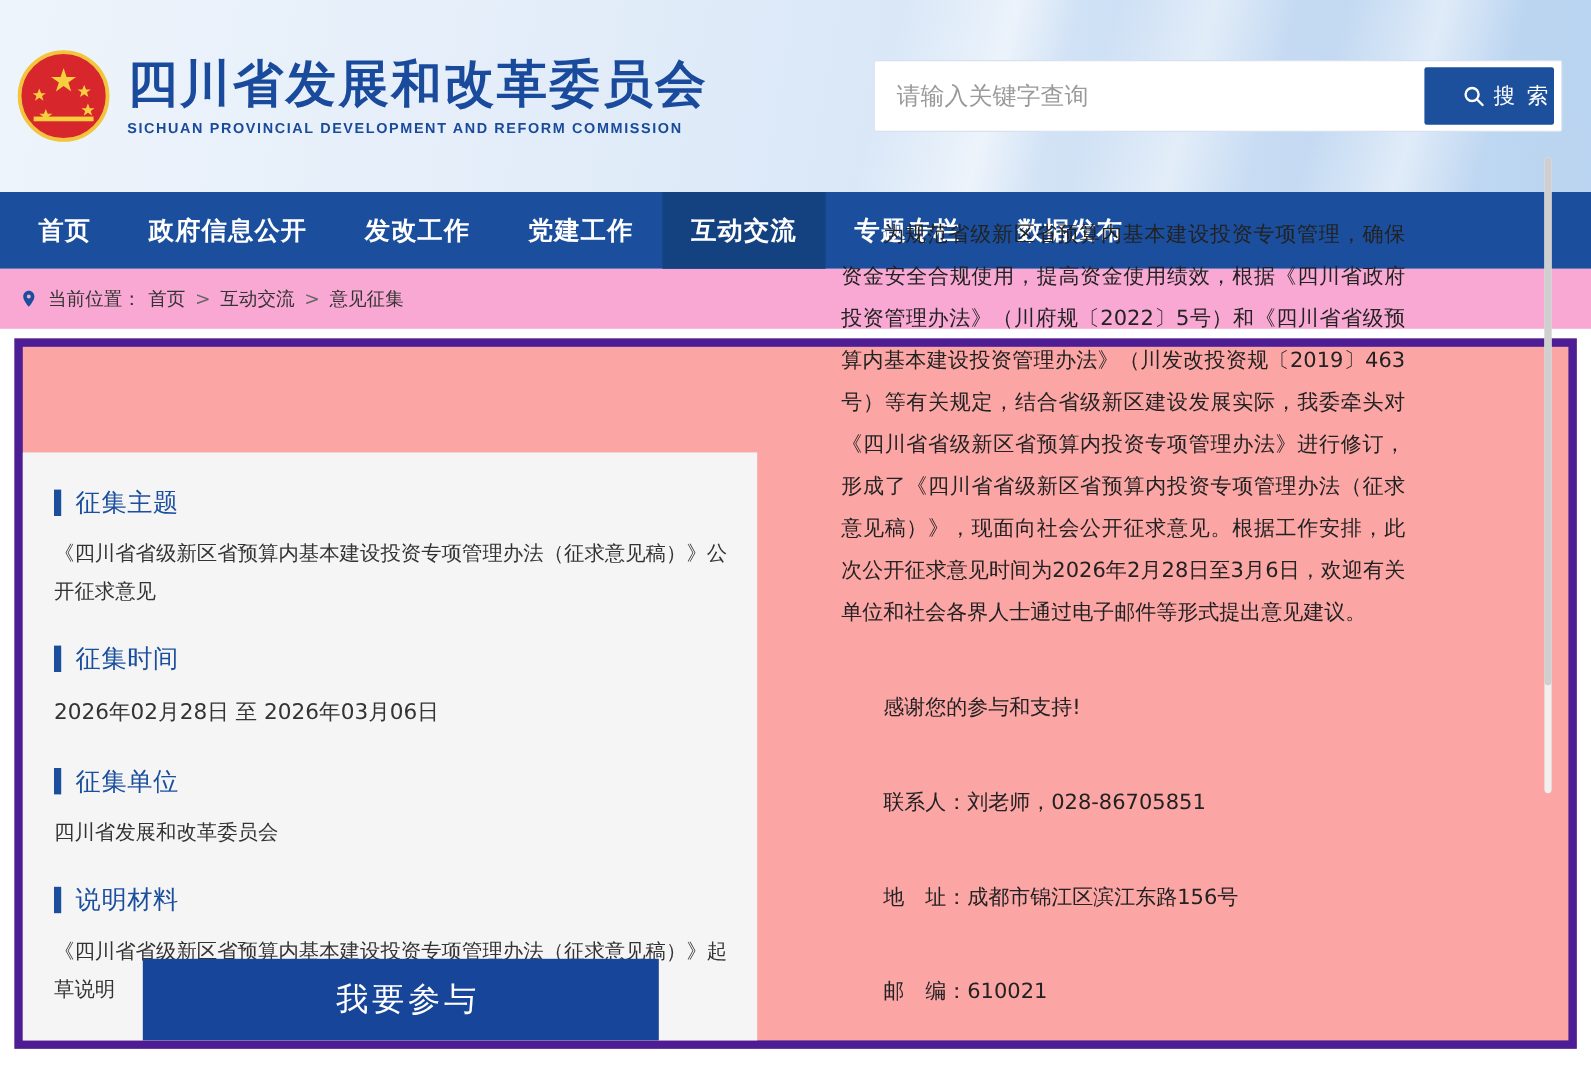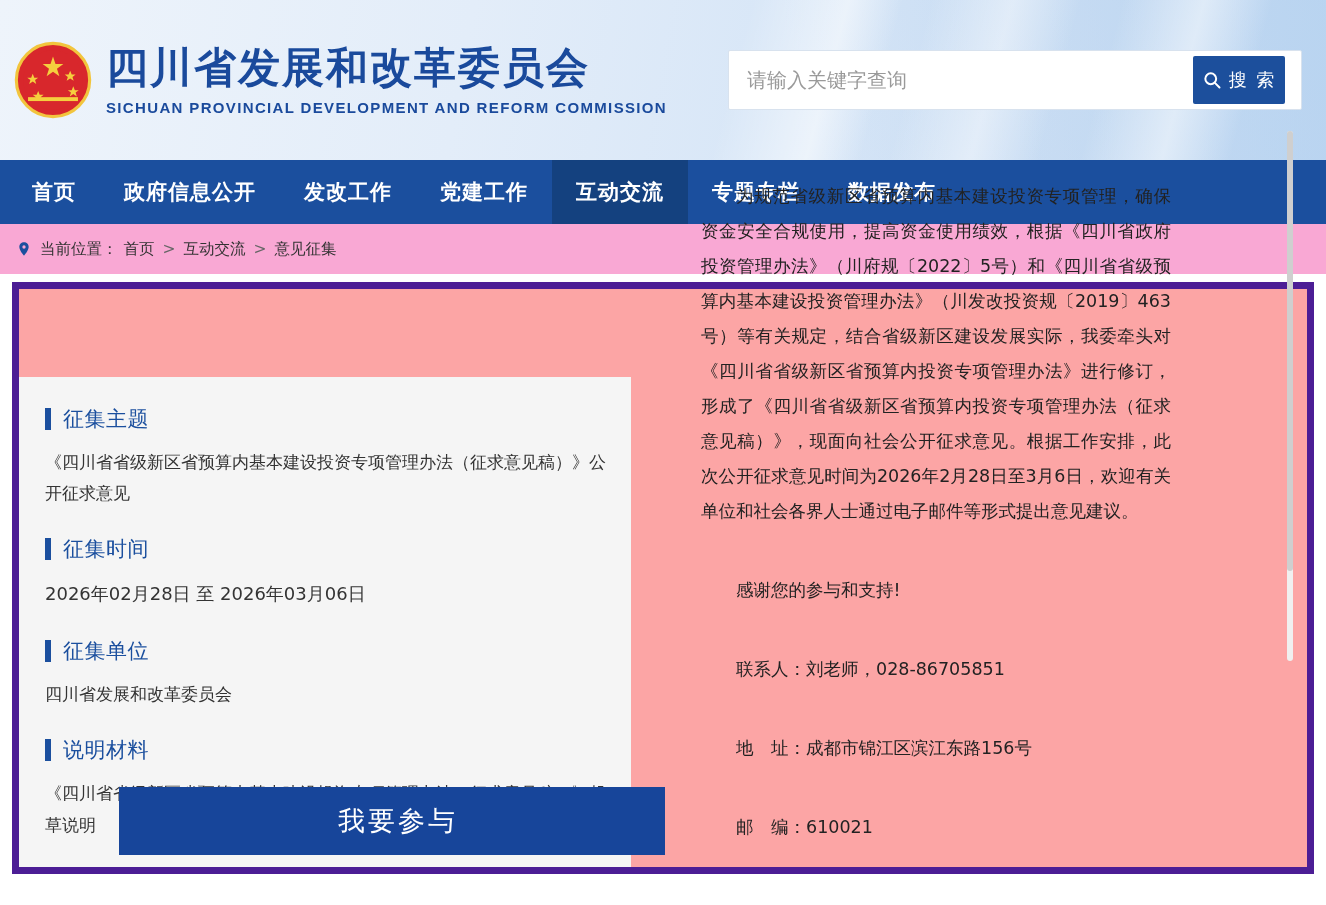--- a/index.html
+++ b/index.html
@@ -42,21 +42,21 @@
   .site-title-cn {
     font-family: "DejaVu Sans", sans-serif;
     font-size: 42px;
     font-weight: bold;
     letter-spacing: 2px;
     color: #1a4a9c;
     line-height: 1.15;
     white-space: nowrap;
   }
   .site-title-en {
-    font-size: 15px;
+    font-size: 12px;
     font-weight: bold;
     letter-spacing: 1.35px;
     color: #1a4a9c;
     margin-top: 6px;
     white-space: nowrap;
   }
   .search-wrap {
     margin-left: auto;
     display: flex;
     align-items: center;
@@ -71,32 +71,33 @@
     border: none; outline: none;
     padding: 0 18px;
     font-size: 20px;
     color: #333;
     background: transparent;
     font-family: "DejaVu Sans", sans-serif;
   }
   .search-input::placeholder { color: #9a9a9a; }
   .search-btn {
     flex: 0 0 auto;
-    width: 92px; height: 48px;
-    margin-right: 16px;
+    width: 108px; height: 48px;
+    margin-right: 6px;
     background: #1c4f9c;
     color: #fff;
     border: none;
     display: flex; align-items: center; justify-content: center;
     gap: 7px;
     cursor: pointer;
     font-family: "DejaVu Sans", sans-serif;
     font-size: 18px;
     letter-spacing: 2px;
     border-radius: 2px;
+    padding-left: 28px;
   }
   .search-btn svg { display: block; }
 
   
   .nav {
     height: 64px;
     background: #1b4f9e;
     display: flex;
     align-items: stretch;
     padding-left: 8px;
@@ -166,22 +167,22 @@
     font-family: "DejaVu Sans", sans-serif;
     font-size: 17px;
     color: #333;
     line-height: 1.85;
     margin-bottom: 26px;
   }
   .section-body.time { font-size: 18px; }
   .join-btn {
     position: absolute;
     left: 100px;
-    bottom: 12px;
-    width: 546px;
+    bottom: 0;
+    width: 430px;
     height: 68px;
     background: #17459a;
     color: #fff;
     border: none;
     font-family: "DejaVu Sans", sans-serif;
     font-size: 27px;
     letter-spacing: 3px;
     cursor: pointer;
     display: flex; align-items: center; justify-content: center; padding-left: 12px;
   }

